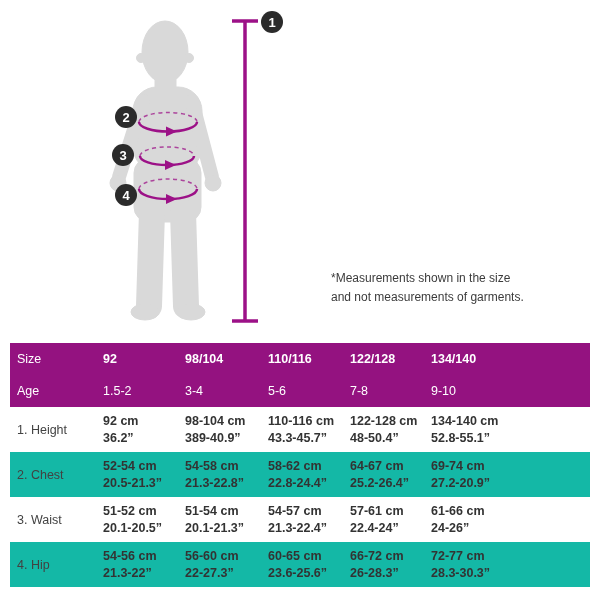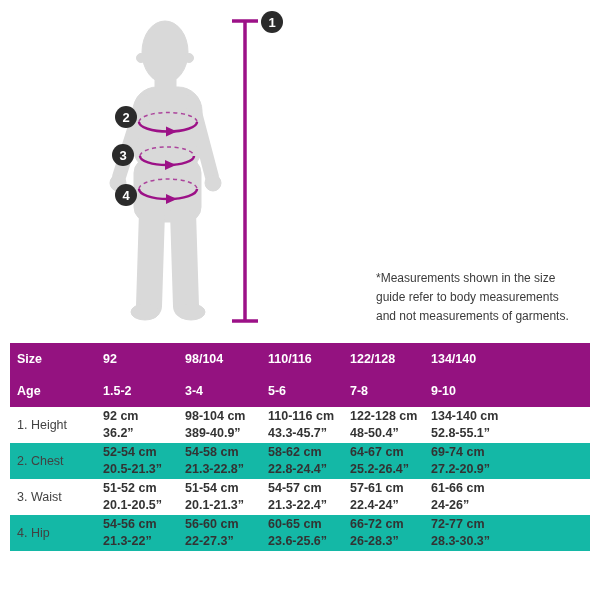--- a/index.html
+++ b/index.html
@@ -2,28 +2,28 @@
 <html><head>
 <meta charset="utf-8">
 <style>
   html,body{margin:0;padding:0;background:#fff;}
   body{width:600px;height:600px;font-family:"Liberation Sans",sans-serif;}
   .stage{position:relative;width:600px;height:600px;overflow:hidden;background:#fff;}
 
   svg.figure{position:absolute;left:0;top:0;}
 
   .note{position:absolute;left:331px;top:269px;color:#3b3b3b;font-size:12px;line-height:19px;}
-  .note div{white-space:nowrap;margin-left:45px;}
+  .note div{white-space:nowrap;}
 
   table.sizetable{position:absolute;left:10px;top:343px;width:580px;border-collapse:collapse;table-layout:fixed;}
   table.sizetable th, table.sizetable td{text-align:left;padding:0 0 0 7px;font-size:12.5px;vertical-align:middle;}
   tr.hrow{background:#941280;color:#ffffff;height:32px;}
-  tr.hrow th{font-weight:700;}
+  tr.hrow th{font-weight:400;}
   tr.hrow th.bold{font-weight:700;}
-  tr.brow{height:36px;}
+  tr.brow{height:45px;}
   tr.alt{background:#14b8a6;}
   td.rowlab{font-weight:400;color:#424242;}
   td.val div{font-weight:700;color:#333333;line-height:17px;}
 </style>
 </head>
 <body>
 
 <div class="stage">
 
   <svg class="figure" width="600" height="343" viewBox="0 0 600 343">
@@ -73,21 +73,20 @@
       <text x="126" y="121.5">2</text>
       <circle cx="123" cy="155" r="11" fill="#2b2b2b"></circle>
       <text x="123" y="159.5">3</text>
       <circle cx="126" cy="195" r="11" fill="#2b2b2b"></circle>
       <text x="126" y="199.5">4</text>
     </g>
   </svg>
 
   <div class="note">
     <div>*Measurements shown in the size</div>
-    <div>guide refer to body measurements</div>
     <div>and not measurements of garments.</div>
   </div>
 
   <table class="sizetable">
     <colgroup>
       <col style="width:86px">
         <col style="width:82px">
         <col style="width:83px">
       <col style="width:82px">
         <col style="width:81px">

